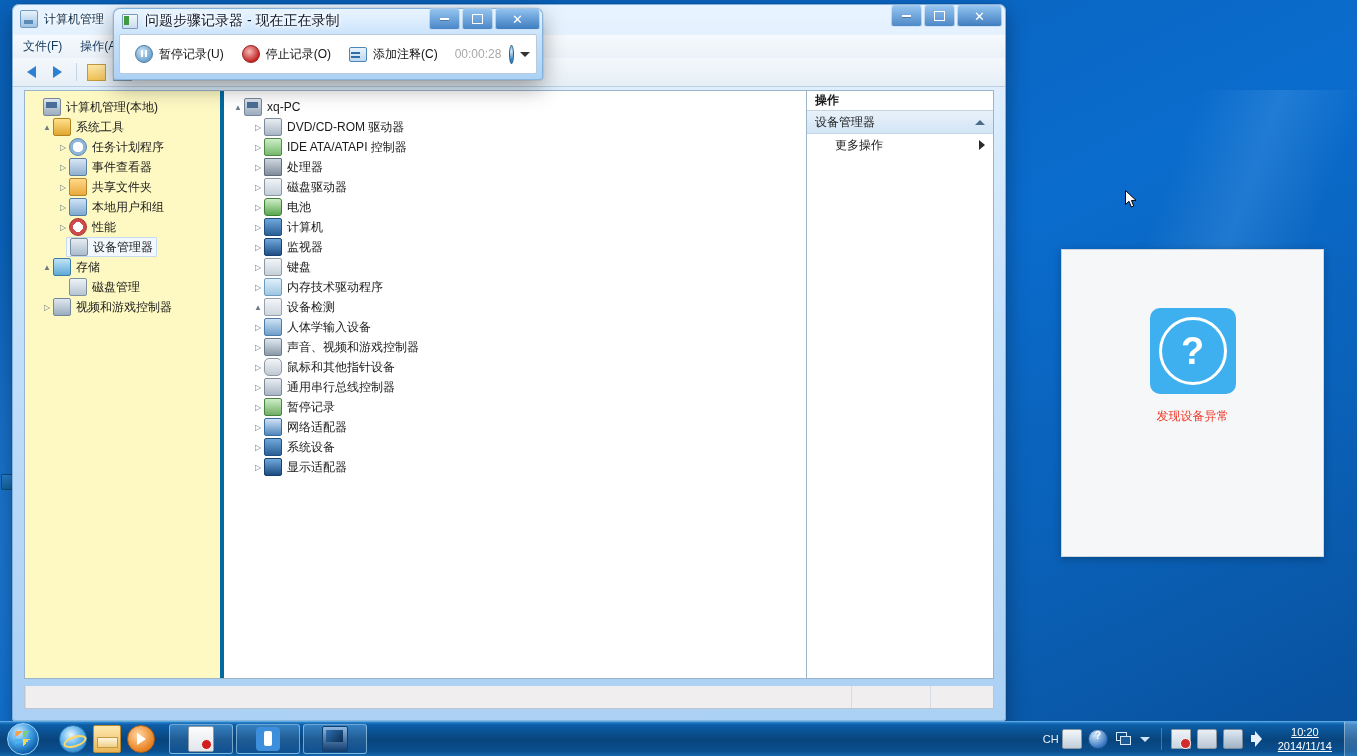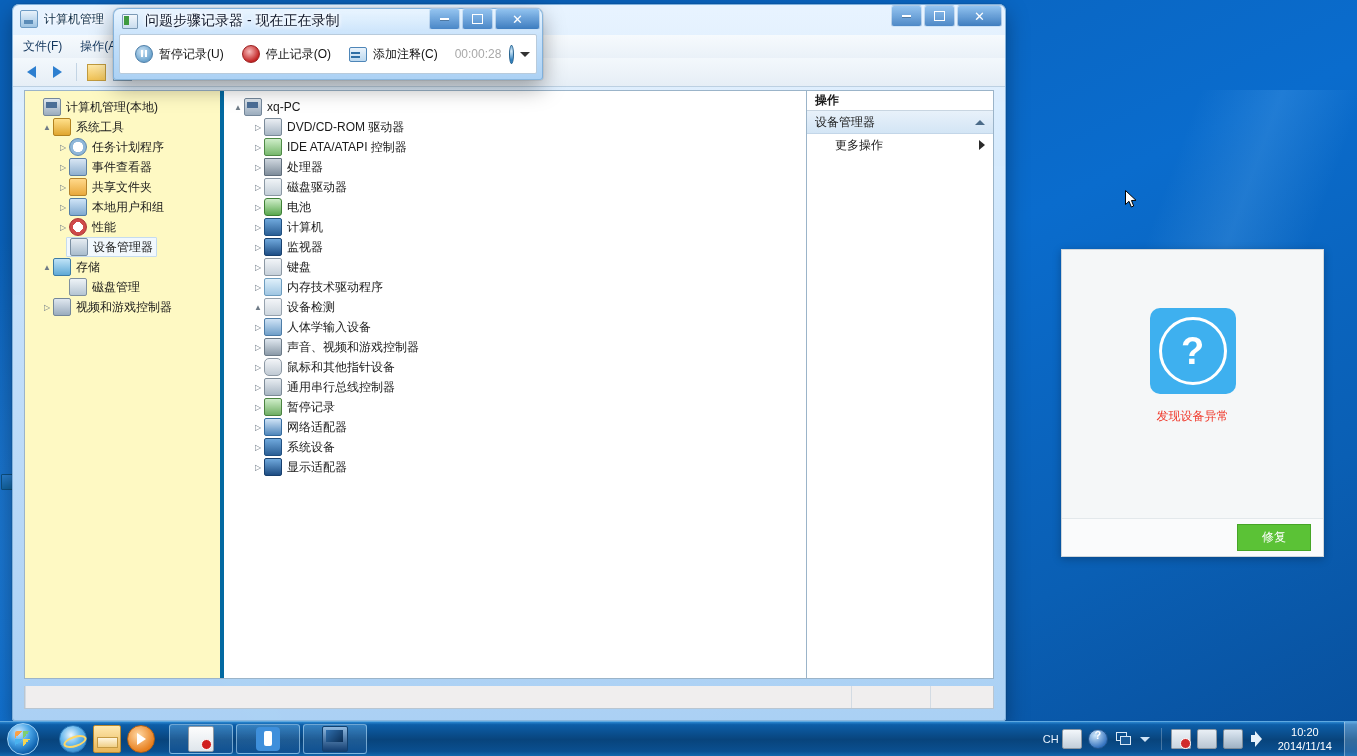--- a/index.html
+++ b/index.html
@@ -314,21 +314,21 @@
   .ti-two:after{content:"";position:absolute;left:6px;top:6px;width:9px;height:7px;border:1px solid #dbe9f7;background:#1a5a97;}
   .tray-caret{width:0;height:0;border-left:5px solid transparent;border-right:5px solid transparent;border-top:5px solid #cfe4f7;margin:0 5px;}
   .ti-flag{background:linear-gradient(180deg,#f0f4f8,#c8d4e0);border:1px solid #8e9aa6;border-radius:1px;}
   .ti-flag:after{content:"";position:absolute;right:-1px;bottom:-1px;width:9px;height:9px;border-radius:50%;background:#d12b2b;border:1px solid #fff;}
   .ti-net2{background:linear-gradient(180deg,#e9eff5,#b9c6d3);border:1px solid #8b98a4;border-radius:2px;}
   .ti-mon{background:linear-gradient(180deg,#dfe9f3,#9fb2c4);border:1px solid #7b8b9a;border-radius:2px;}
   .ti-spk{background:transparent;}
   .ti-spk:before{content:"";position:absolute;left:2px;top:5px;width:5px;height:7px;background:#e6f1fb;}
   .ti-spk:after{content:"";position:absolute;left:6px;top:1px;border-top:8px solid transparent;border-bottom:8px solid transparent;border-left:7px solid #e6f1fb;}
   #clock{display:flex;flex-direction:column;align-items:center;justify-content:center;margin:0 12px 0 8px;line-height:14px;}
-  #clock div{color:#fff;font-size:11px;}
+  #clock div{color:#fff;font-size:11px;text-decoration:underline;}
   #showdesk{width:12px;height:34px;background:linear-gradient(180deg,rgba(200,230,255,.35),rgba(120,180,230,.2));border-left:1px solid rgba(255,255,255,.35);}
 </style>
 </head>
 <body>
 
 <div id="desktop">
   <div class="streak"></div>
   <div class="streak2"></div>
   <div class="edge-icon"></div>
 </div>
@@ -597,23 +597,20 @@
   </div>
 </div>
 
 <div id="devdlg">
   <div class="dbody">
     <div class="qmark">
       <div class="qcircle">?</div>
     </div>
     <div class="dmsg">发现设备异常</div>
   </div>
-  <div class="dfoot">
-    <div class="fixbtn">修复</div>
-  </div>
 </div>
 
 <div id="cursor">
   <svg width="12" height="19" viewBox="0 0 12 19">
     <path d="M0.5 0.5 L0.5 14.5 L4 11.3 L6.3 17 L8.7 16 L6.5 10.5 L11 10.3 Z" fill="#ffffff" stroke="#000000" stroke-width="1"></path>
   </svg>
 </div>
 
 <div id="taskbar">
   <div id="startorb">

